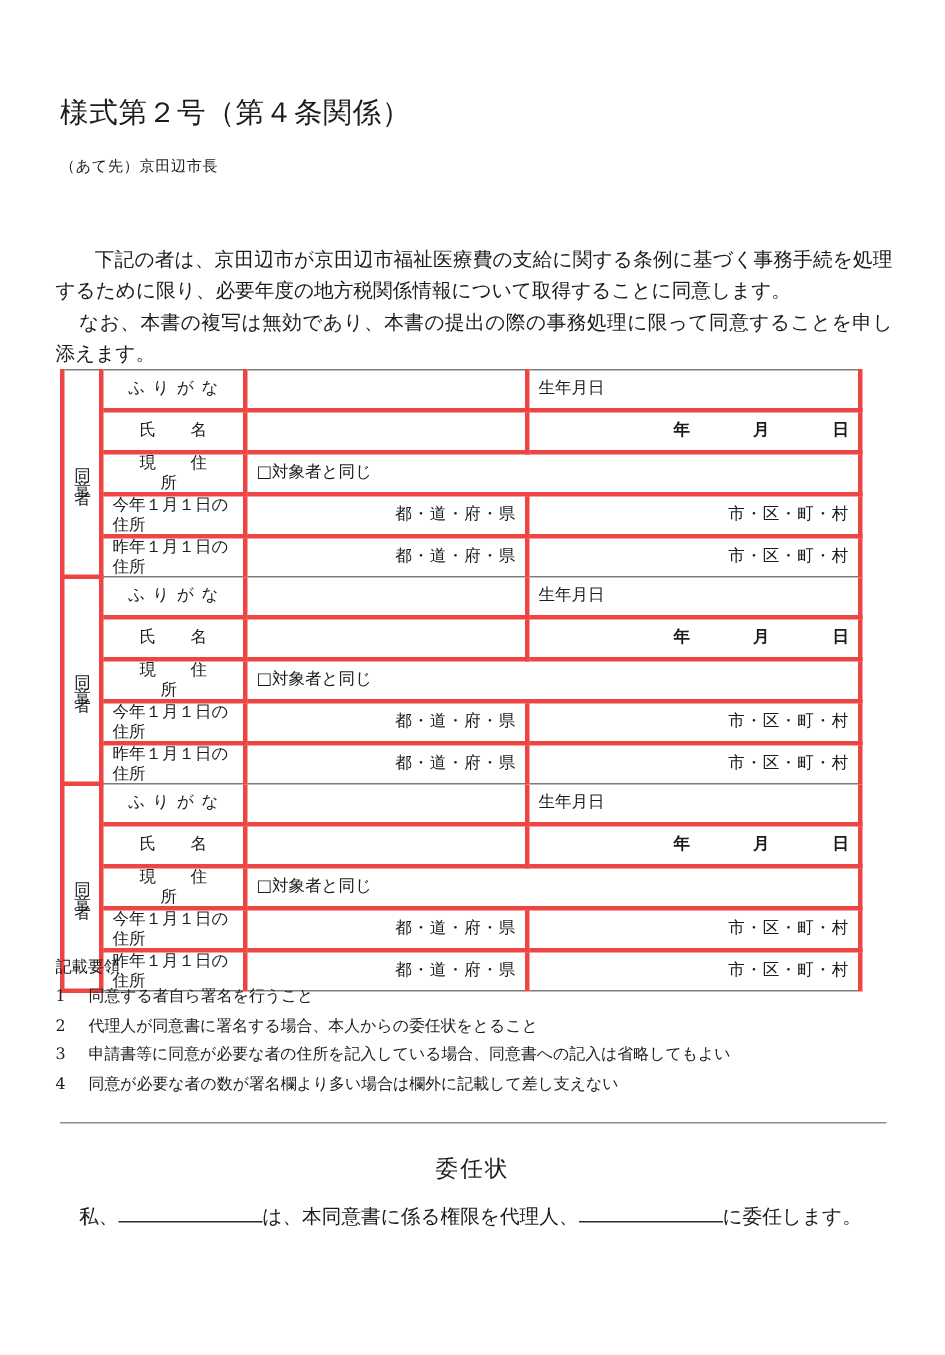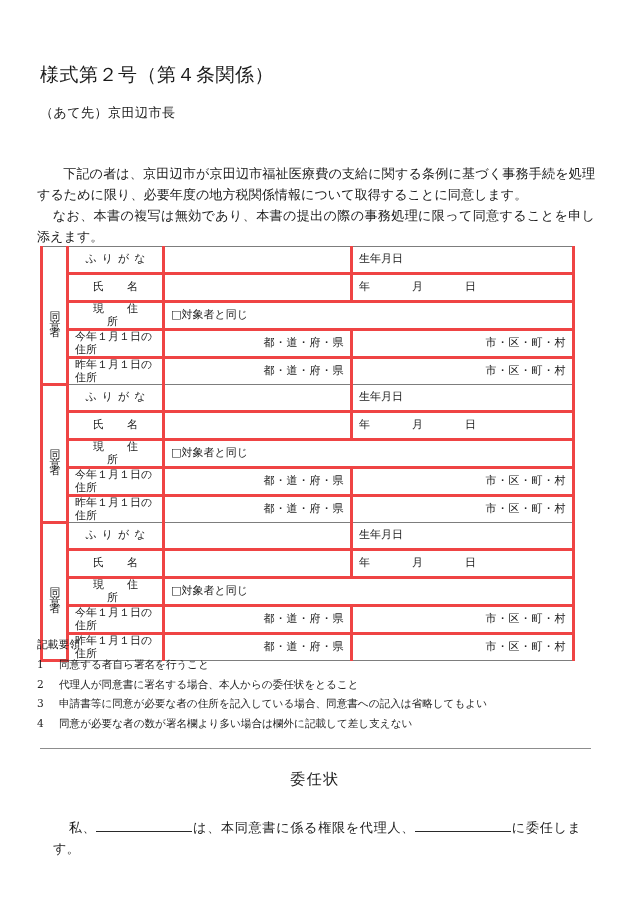--- a/index.html
+++ b/index.html
@@ -27,21 +27,21 @@
     left: 40px;
     top: 62px;
     font-size: 19px;
     letter-spacing: 0.5px;
     white-space: nowrap;
   }
   .addressee {
     position: absolute;
     left: 40px;
     top: 104px;
-    font-size: 13px;
+    font-size: 10px;
     letter-spacing: 0.5px;
     white-space: nowrap;
   }
   .doc-title {
     position: absolute;
     left: 0;
     right: 0;
     top: 128px;
     text-align: center;
     font-size: 15.5px;
@@ -132,23 +132,25 @@
     text-align: left;
     font-size: 9.8px;
   }
   .right-small {
     text-align: right;
     font-size: 10px;
     letter-spacing: 0.5px;
     padding-right: 8px;
   }
   .ymd {
+    text-align: right;
     font-size: 11px;
     padding-right: 8px;
     white-space: nowrap;
+    font-weight: bold;
   }
   .ymd span { display: inline-block; }
   .ymd .y { margin-right: 42px; }
   .ymd .m { margin-right: 42px; }
   .same-as {
     font-size: 11.5px;
     padding-right: 8px;
     white-space: nowrap;
   }
 
@@ -197,21 +199,21 @@
   }
   .proxy-body {
     position: absolute;
     left: 37px;
     width: 560px;
     top: 801px;
     font-size: 13.1px;
     line-height: 21px;
     text-align: justify;
   }
-  .proxy-body p { margin: 16px; text-indent: 1.2em; }
+  .proxy-body p { margin: 0; text-indent: 1.2em; }
   .blank-line {
     display: inline-block;
     border-bottom: 1px solid #2a2a2a;
     width: 96px;
     vertical-align: baseline;
   }
 </style>
 </head>
 <body>
 

